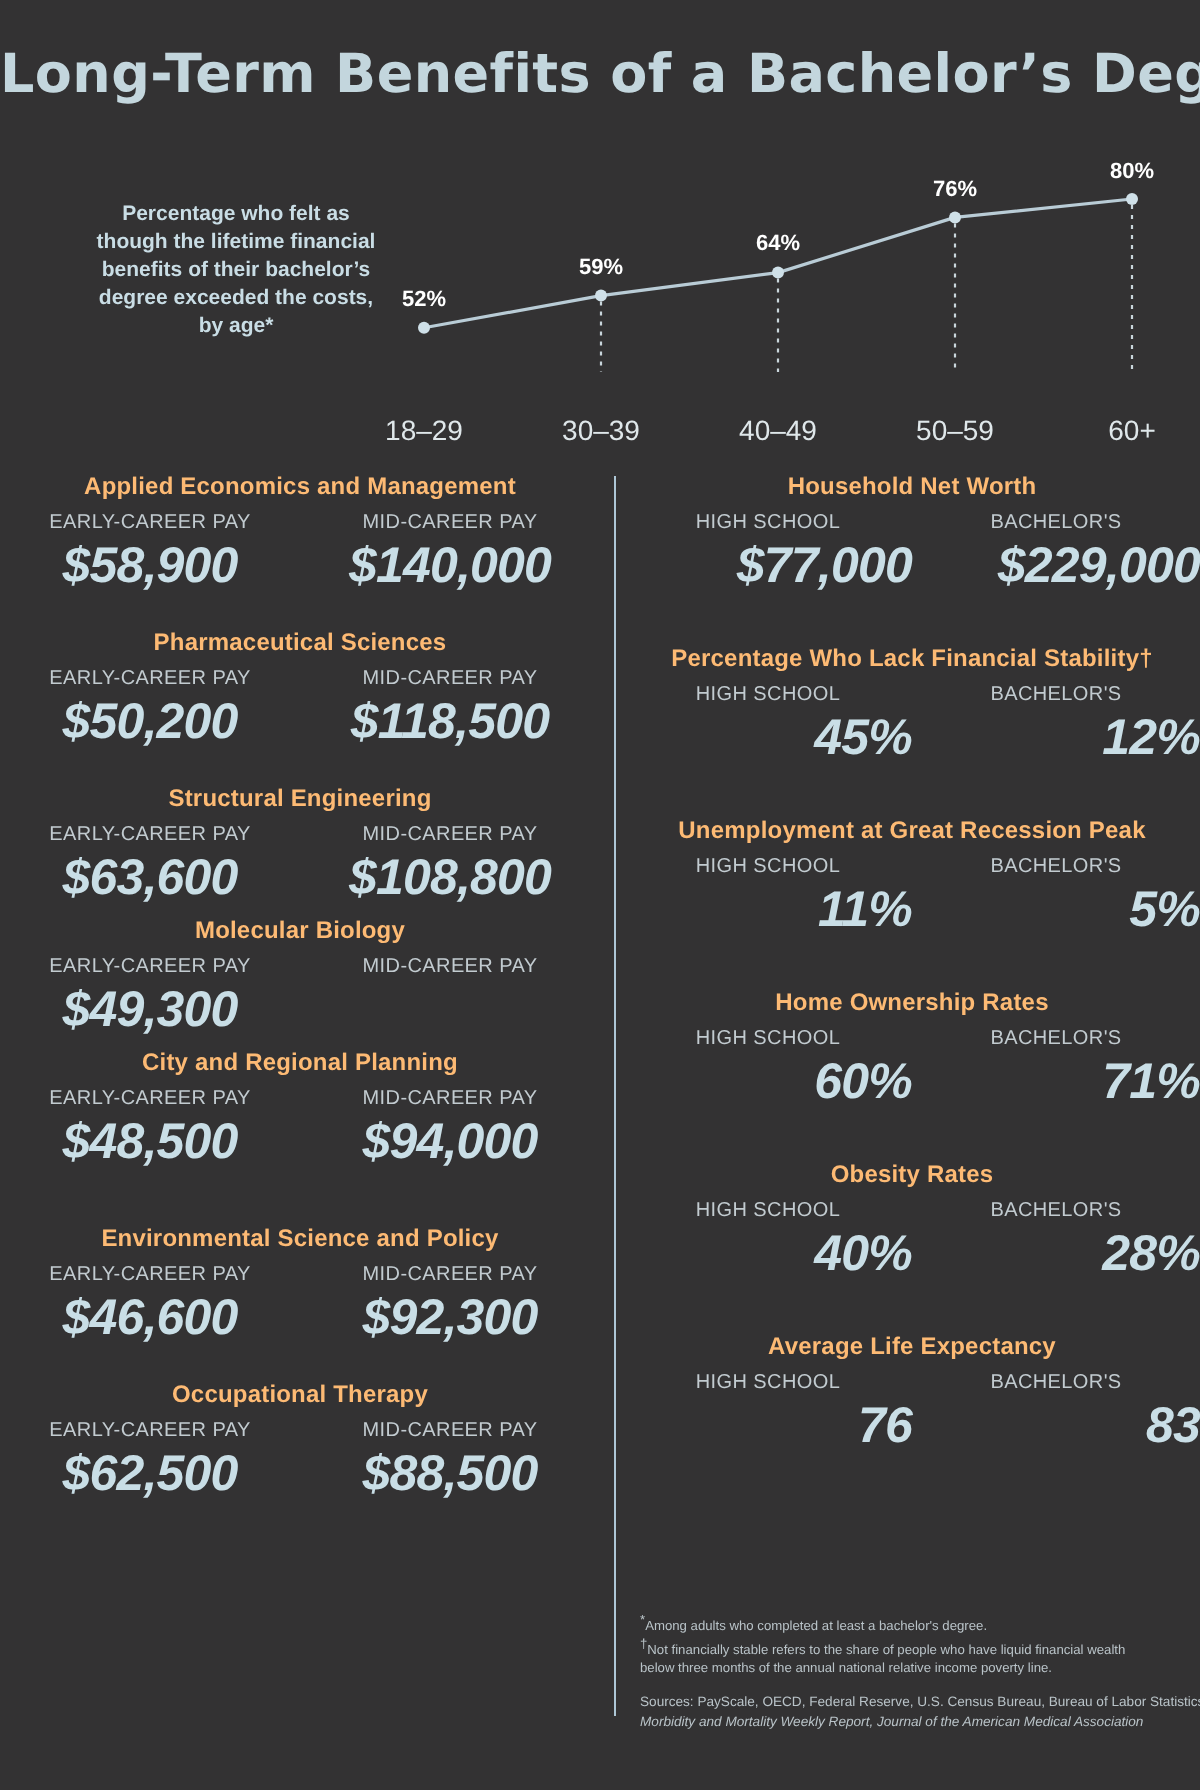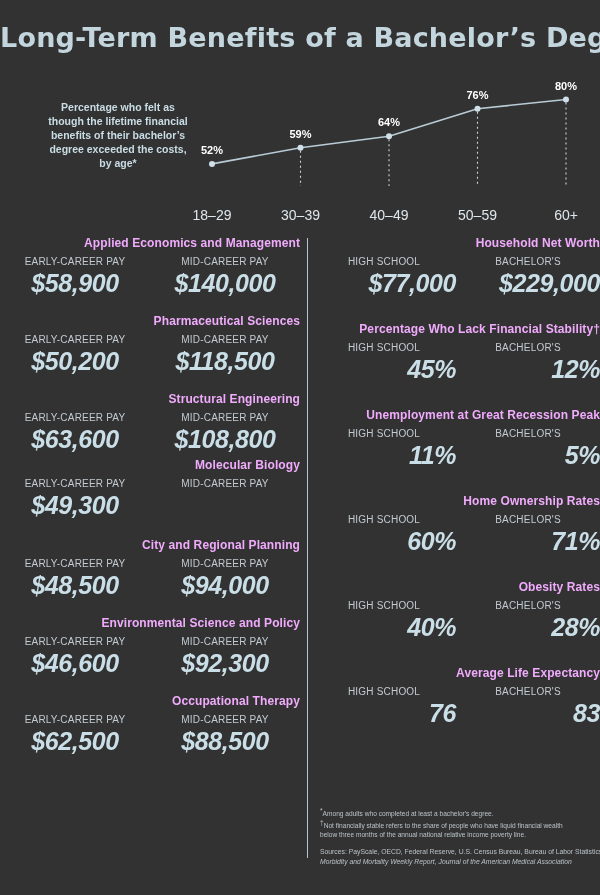--- a/index.html
+++ b/index.html
@@ -100,25 +100,24 @@
   #col-right { left: 312px; width: 288px; }
 
   .stat-block {
     width: 100%;
     text-align: center;
     margin-bottom: 15px;
   }
   .stat-title {
     font-size: 12px;
     font-weight: bold;
-    color: #f0abfc;
+    color: #fdba74;
     letter-spacing: 0.1px;
     margin-bottom: 6px;
     white-space: nowrap;
-    text-align: right;
   }
   .stat-pair {
     display: flex;
     justify-content: center;
     align-items: flex-start;
   }
   .stat-cell {
     width: 50%;
     text-align: center;
   }
@@ -242,33 +241,33 @@
           <div class="stat-cell">
             <div class="stat-label">EARLY-CAREER PAY</div>
             <div class="stat-value">$63,600</div>
           </div>
           <div class="stat-cell">
             <div class="stat-label">MID-CAREER PAY</div>
             <div class="stat-value">$108,800</div>
           </div>
         </div>
       </div>
-      <div class="stat-block" style="margin-bottom: 18px;">
+      <div class="stat-block" style="margin-bottom: 4px;">
         <div class="stat-title">Molecular Biology</div>
         <div class="stat-pair">
           <div class="stat-cell">
             <div class="stat-label">EARLY-CAREER PAY</div>
             <div class="stat-value">$49,300</div>
           </div>
           <div class="stat-cell">
             <div class="stat-label">MID-CAREER PAY</div>
           </div>
         </div>
       </div>
-      <div class="stat-block" style="margin-bottom: 16px;">
+      <div class="stat-block" style="margin-bottom: 26px;">
         <div class="stat-title">City and Regional Planning</div>
         <div class="stat-pair">
           <div class="stat-cell">
             <div class="stat-label">EARLY-CAREER PAY</div>
             <div class="stat-value">$48,500</div>
           </div>
           <div class="stat-cell">
             <div class="stat-label">MID-CAREER PAY</div>
             <div class="stat-value">$94,000</div>
           </div>

